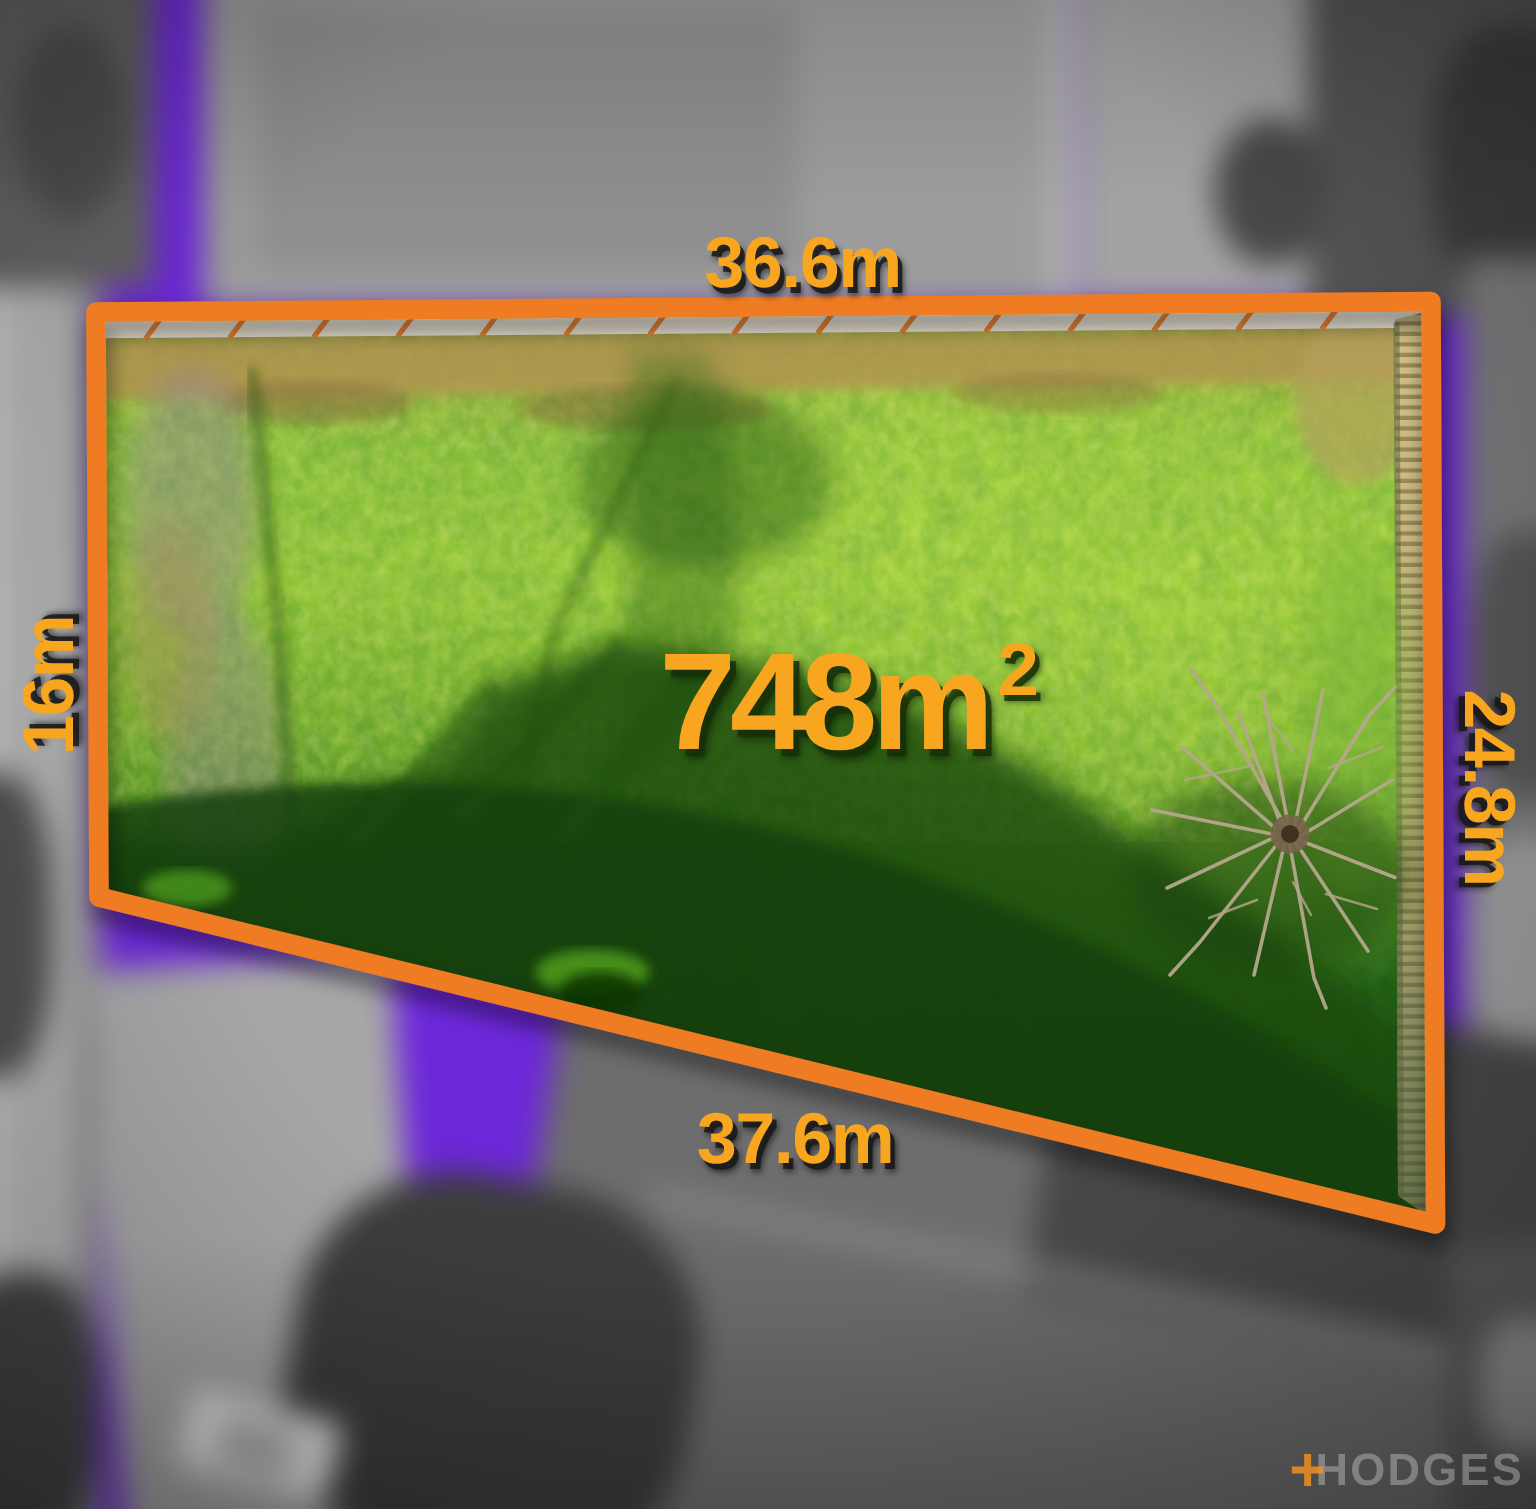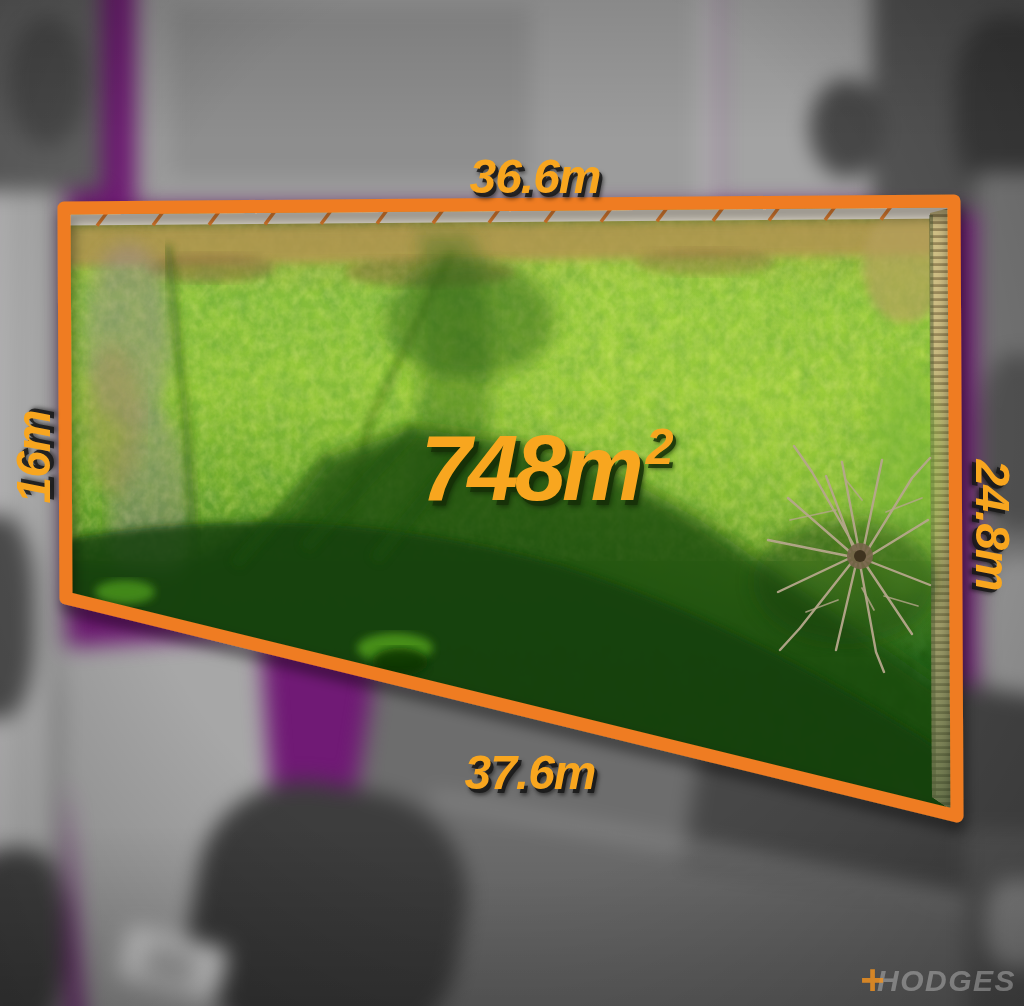--- a/index.html
+++ b/index.html
@@ -1,36 +1,36 @@
 <!DOCTYPE html>
 <html><head>
 <meta charset="utf-8">
 <style>
   html,body{margin:0;padding:0;background:#222;}
   .stage{position:relative;width:1024px;height:1006px;overflow:hidden;
-         font-family:"Liberation Sans", sans-serif;background:#701a75;font-style:italic;}
+         font-family:"Liberation Sans", sans-serif;background:#6d28d9;}
   
   .bg{position:absolute;left:0;top:0;width:1024px;height:1006px;
       filter:blur(10px);transform:scale(1.04);}
   .sh{position:absolute;}
   .vignette{position:absolute;inset:0;pointer-events:none;
       background:
         radial-gradient(ellipse at 50% 42%, rgba(0,0,0,0) 55%, rgba(0,0,0,0.24) 100%),
         linear-gradient(180deg, rgba(0,0,0,0.12) 0%, rgba(0,0,0,0) 14%, rgba(0,0,0,0) 82%, rgba(0,0,0,0.20) 100%);}
   svg.lot{position:absolute;left:0;top:0;}
   
   .dim{position:absolute;font-weight:700;font-size:48px;letter-spacing:-1px;
        color:#F8A61F;white-space:nowrap;
        text-shadow:3px 4px 0 rgba(24,24,24,0.85), 4px 6px 4px rgba(0,0,0,0.55);}
   .dim-top{left:535px;top:176px;transform:translate(-50%,-50%);}
-  .dim-bottom{left:530px;top:760px;transform:translate(-50%,-50%);margin-top:12px;}
+  .dim-bottom{left:530px;top:760px;transform:translate(-50%,-50%);}
   .dim-left{left:33px;top:457px;transform:translate(-50%,-50%) rotate(-90deg);}
   .dim-right{left:992px;top:525px;transform:translate(-50%,-50%) rotate(90deg);}
   
-  .area{position:absolute;left:547px;top:468px;transform:translate(-50%,-50%);
+  .area{position:absolute;left:566px;top:468px;transform:translate(-50%,-50%);
         text-align:center;color:#F8A61F;white-space:nowrap;}
   .area .val{font-weight:700;font-size:92px;letter-spacing:-4px;line-height:1;
         text-shadow:4px 5px 0 rgba(22,48,8,0.8), 5px 7px 5px rgba(10,30,4,0.6);}
   .area .sup{font-weight:700;font-size:50px;letter-spacing:0;position:relative;
         top:-36px;margin-left:6px;
         text-shadow:3px 4px 0 rgba(22,48,8,0.8), 4px 5px 4px rgba(10,30,4,0.6);}
   .area .approx{font-weight:700;font-size:46px;letter-spacing:-1px;line-height:1;
         margin-top:2px;margin-left:-10px;
         text-shadow:3px 4px 0 rgba(22,48,8,0.8), 4px 5px 4px rgba(10,30,4,0.6);}
   

